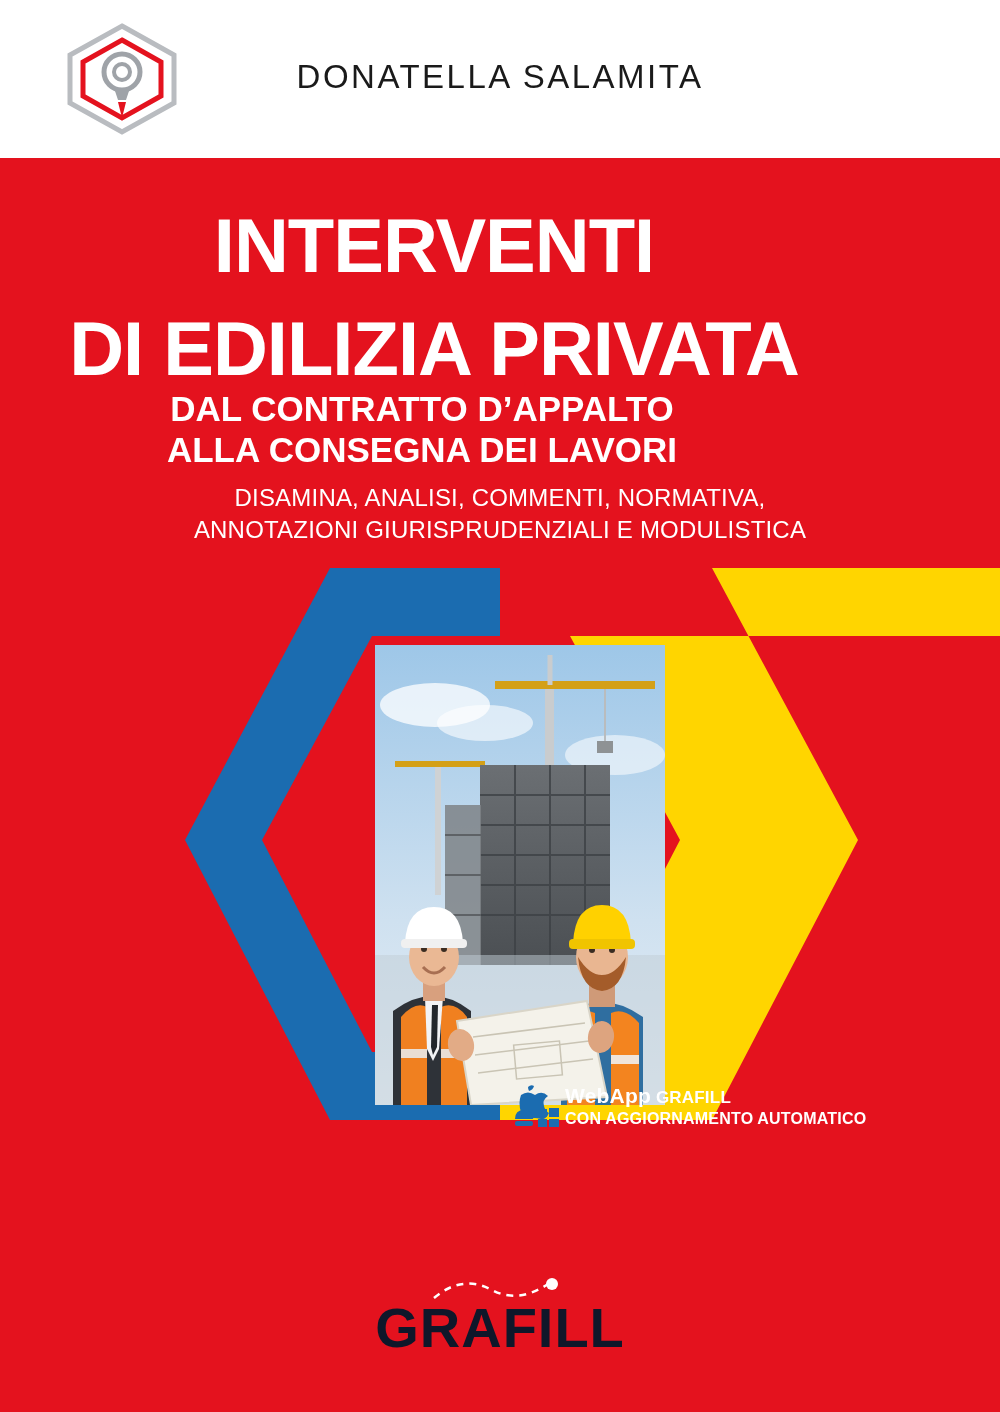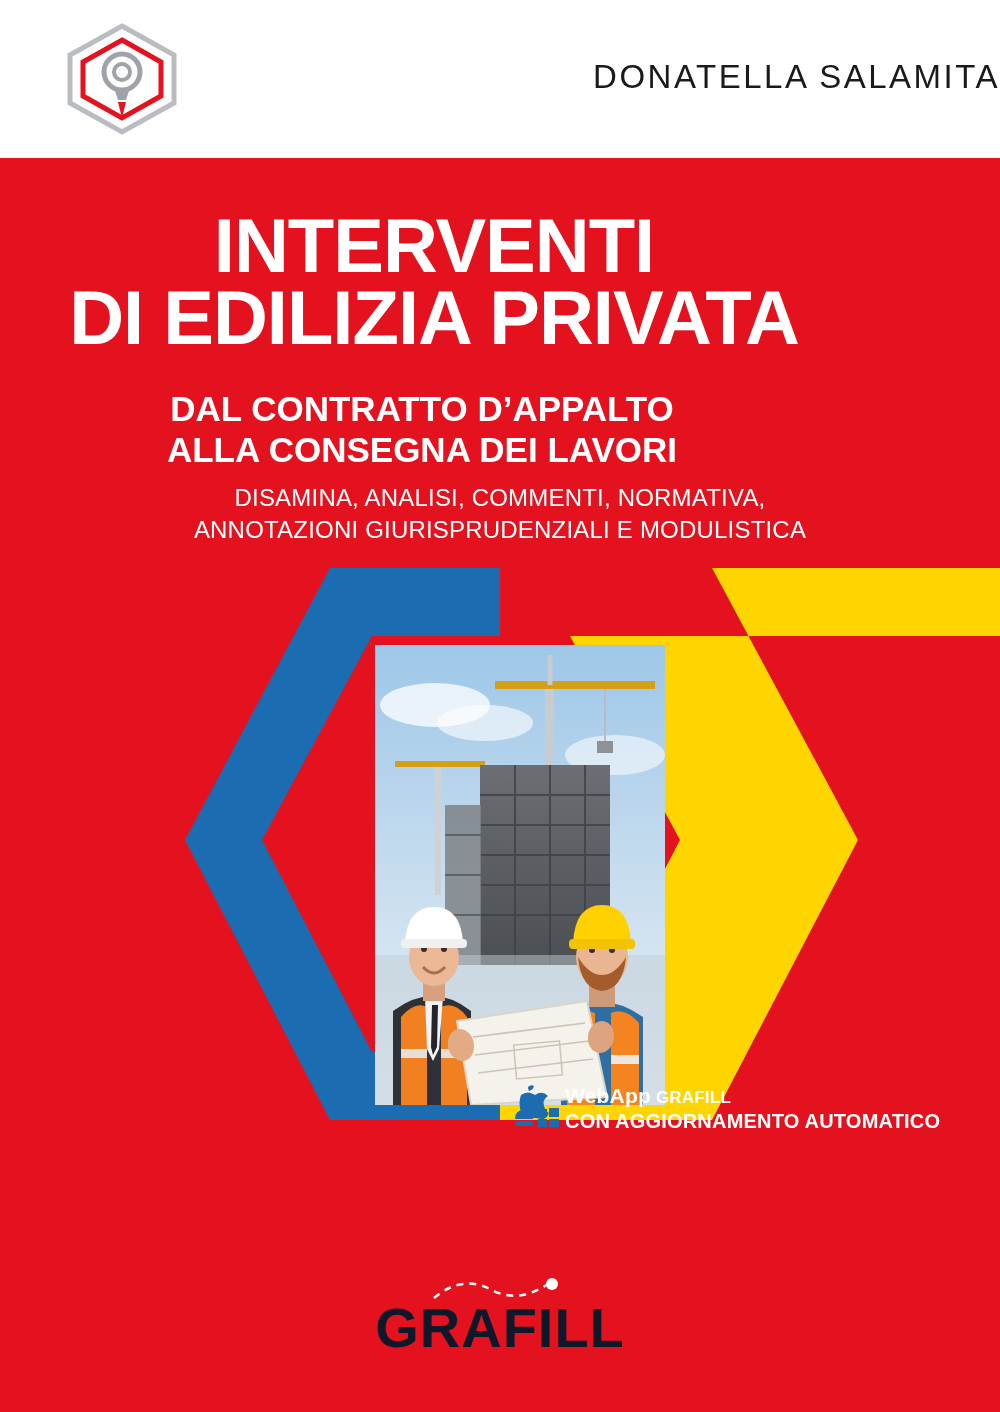--- a/index.html
+++ b/index.html
@@ -23,21 +23,21 @@
     position: absolute;
     left: 0; top: 0;
     width: 1000px;
     height: 158px;
     background: #ffffff;
   }
   .author {
     position: absolute;
     left: 0; top: 58px;
     width: 1000px;
-    text-align: right;
+    text-align: center;
     font-size: 33px;
     letter-spacing: 2.5px;
     color: #1a1a1a;
     font-weight: 400;
   }
   .logo-hex {
     position: absolute;
     left: 62px; top: 22px;
     width: 120px;
     height: 114px;
@@ -57,21 +57,21 @@
     position: absolute;
     left: 0; top: 210px;
     width: 868px;
     text-align: center;
     color: #ffffff;
     font-weight: bold;
     font-size: 76px;
     line-height: 0.95;
     letter-spacing: -1px;
   }
-  .title-main .l2 { display: block; }
+  .title-main .l2 { display: block; margin-top: 31px; }
   .subtitle {
     position: absolute;
     left: 0; top: 388px;
     width: 844px;
     text-align: center;
     color: #ffffff;
     font-weight: bold;
     font-size: 35px;
     line-height: 1.18;
     letter-spacing: 0px;
@@ -124,21 +124,21 @@
     font-size: 21px;
     letter-spacing: 0.2px;
     white-space: nowrap;
   }
   .webapp-l1 .small { font-size: 17px; }
   .webapp-l2 {
     position: absolute;
     left: 52px; top: 35px;
     color: #ffffff;
     font-weight: bold;
-    font-size: 20px;
+    font-size: 16px;
     letter-spacing: 0.2px;
     white-space: nowrap;
   }
 
   
   .publisher {
     position: absolute;
     left: 0; top: 1300px;
     width: 1000px;
     text-align: center;

